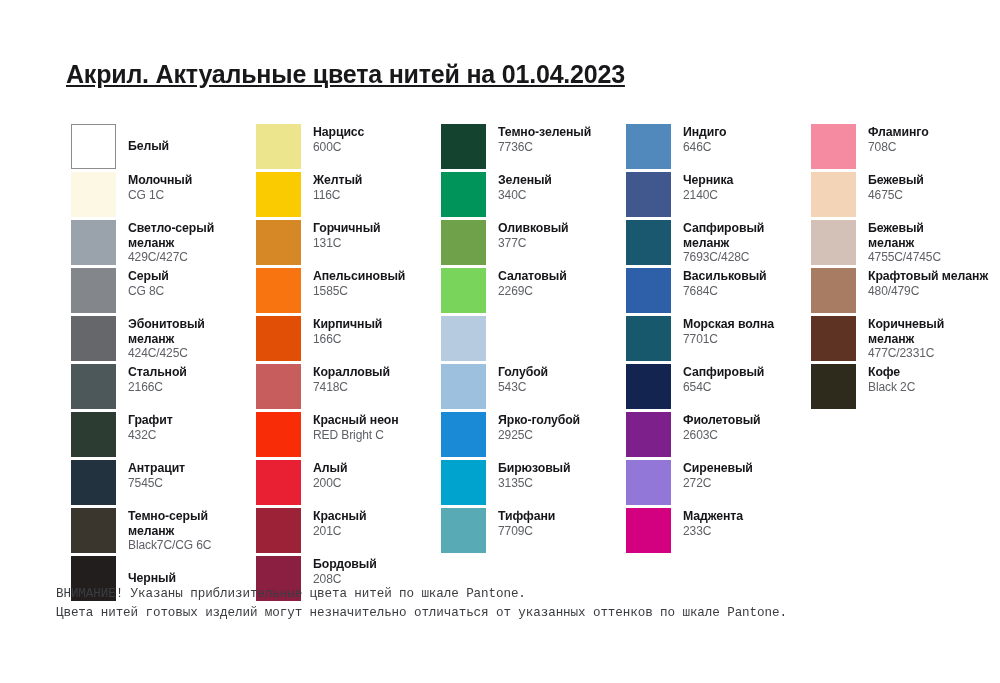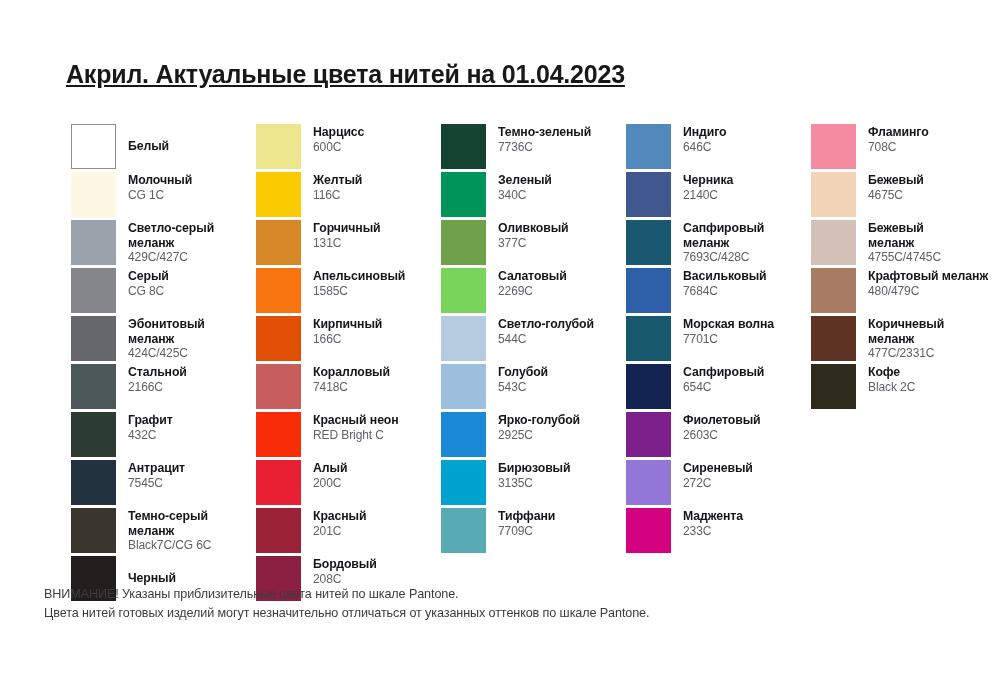--- a/index.html
+++ b/index.html
@@ -98,26 +98,27 @@
   .code {
     font-size: 12px;
     font-weight: normal;
     color: #5e6066;
     letter-spacing: -0.1px;
   }
 
   
   .note {
     position: absolute;
-    left: 44px;
+    left: 56px;
     top: 585px;
     font-size: 12.6px;
     line-height: 19px;
     color: #3b3c40;
     letter-spacing: -0.1px;
+    font-family: Liberation Mono, monospace;
   }
   .note div { white-space: nowrap; }
 </style>
 </head>
 <body>
 
 <div class="page">
 
   <div class="title">Акрил. Актуальные цвета нитей на 01.04.2023</div>
 
@@ -291,24 +292,20 @@
         </div>
         <div class="swatch-row">
           <div class="chip" style="background: rgb(121, 212, 91);"></div>
           <div class="label-block">
             <div class="name">Салатовый</div>
             <div class="code">2269C</div>
           </div>
         </div>
         <div class="swatch-row">
           <div class="chip" style="background: rgb(182, 203, 224);"></div>
-          <div class="label-block">
-            <div class="name">Светло-голубой</div>
-            <div class="code">544C</div>
-          </div>
         </div>
         <div class="swatch-row">
           <div class="chip" style="background: rgb(156, 192, 221);"></div>
           <div class="label-block">
             <div class="name">Голубой</div>
             <div class="code">543C</div>
           </div>
         </div>
         <div class="swatch-row">
           <div class="chip" style="background: rgb(27, 138, 214);"></div>

